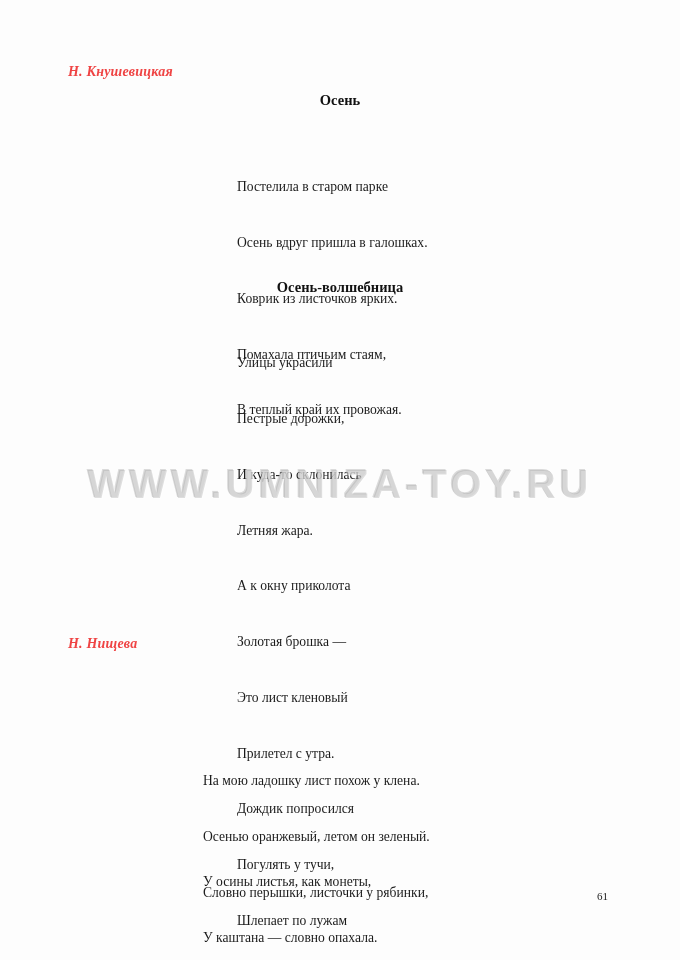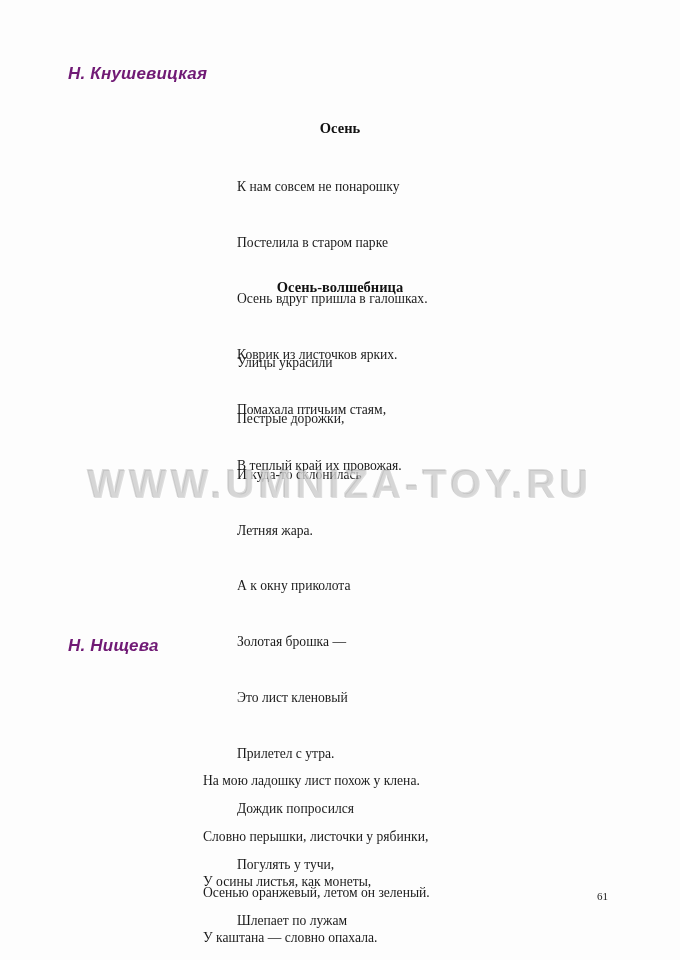--- a/index.html
+++ b/index.html
@@ -17,40 +17,40 @@
   }
   .page {
     position: absolute;
     inset: 0;
     width: 680px;
     height: 960px;
     background: #fdfdfd;
   }
   .author {
     position: absolute;
-    font-family: Liberation Sans, sans-serif;
+    font-family: Liberation Serif, serif;
     font-weight: bold;
     font-style: italic;
-    font-size: 17px;
+    font-size: 14px;
     letter-spacing: 0.2px;
-    color: #701a75;
+    color: #ef4444;
   }
   .author-1 { left: 68px; top: 64px; }
   .author-2 { left: 68px; top: 636px; }
 
   .poem-title {
     position: absolute;
     width: 680px;
     left: 0;
     text-align: center;
     font-weight: bold;
     font-size: 14.5px;
     color: #111;
   }
-  .title-1 { top: 120px; }
+  .title-1 { top: 92px; }
   .title-2 { top: 279px; }
   .title-3 { top: 671px; }
 
   .stanza {
     position: absolute;
     font-size: 13.6px;
     line-height: 18.6px;
     color: #1b1b1b;
     white-space: pre;
   }
@@ -96,21 +96,20 @@
 </head>
 <body>
 
 <div class="page">
 
   <div class="author author-1">Н. Кнушевицкая</div>
 
   <div class="poem-title title-1">Осень</div>
 
   <div class="stanza s1">
-    <div>К нам совсем не понарошку</div>
     <div>Постелила в старом парке</div>
     <div>Осень вдруг пришла в галошках.</div>
     <div>Коврик из листочков ярких.</div>
     <div>Помахала птичьим стаям,</div>
     <div>В теплый край их провожая.</div>
   </div>
 
   <div class="poem-title title-2">Осень-волшебница</div>
 
   <div class="stanza s2">
@@ -130,22 +129,22 @@
     
     
     
   </div>
 
   <div class="author author-2">Н. Нищева</div>
 
 
   <div class="stanza s3">
     <div>На мою ладошку лист похож у клена.</div>
+    <div>Осенью оранжевый, летом он зеленый.</div>
     <div>Словно перышки, листочки у рябинки,</div>
-    <div>Осенью оранжевый, летом он зеленый.</div>
   </div>
 
   <div class="stanza s4">
     <div>У осины листья, как монеты,</div>
     <div>У каштана — словно опахала.</div>
     
     
   </div>
 
   <div class="watermark">

